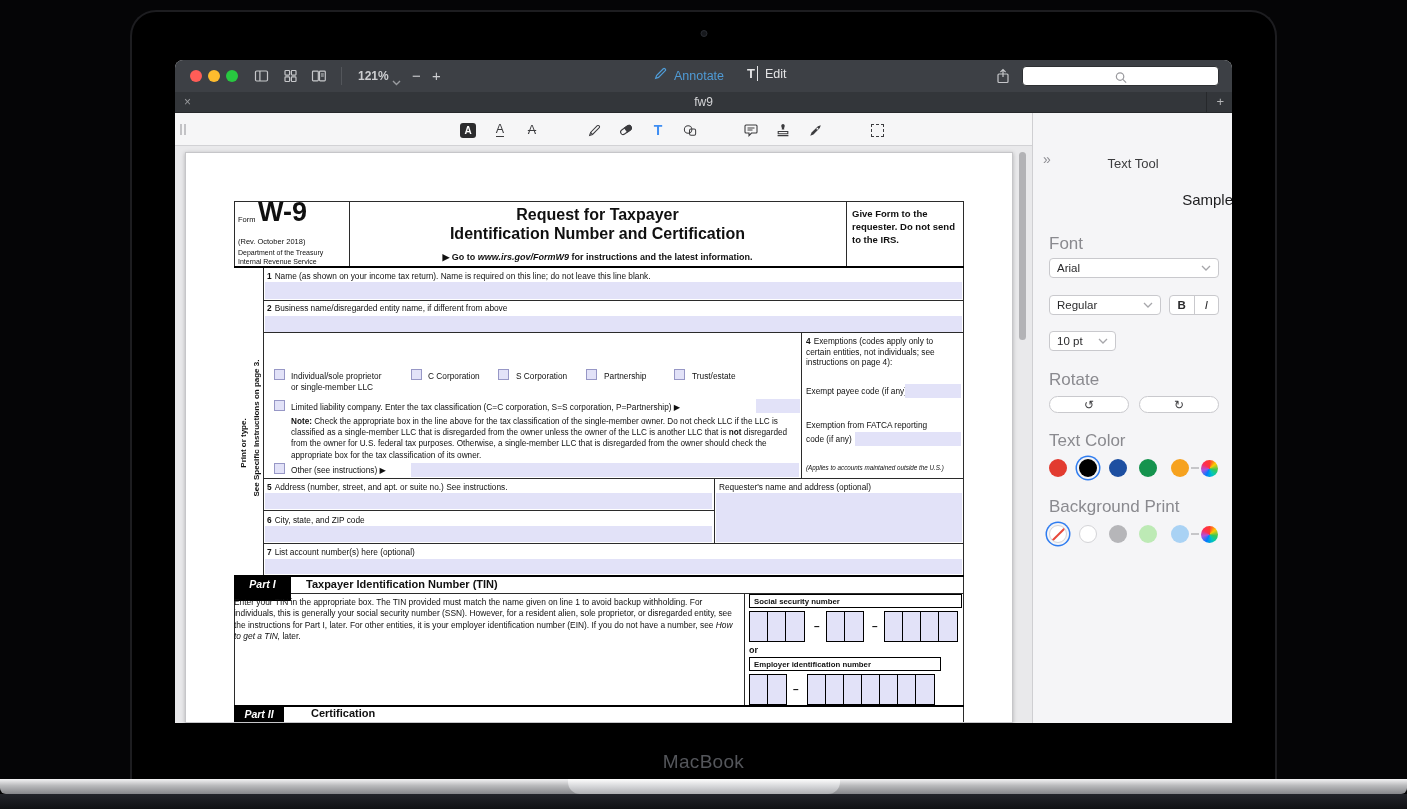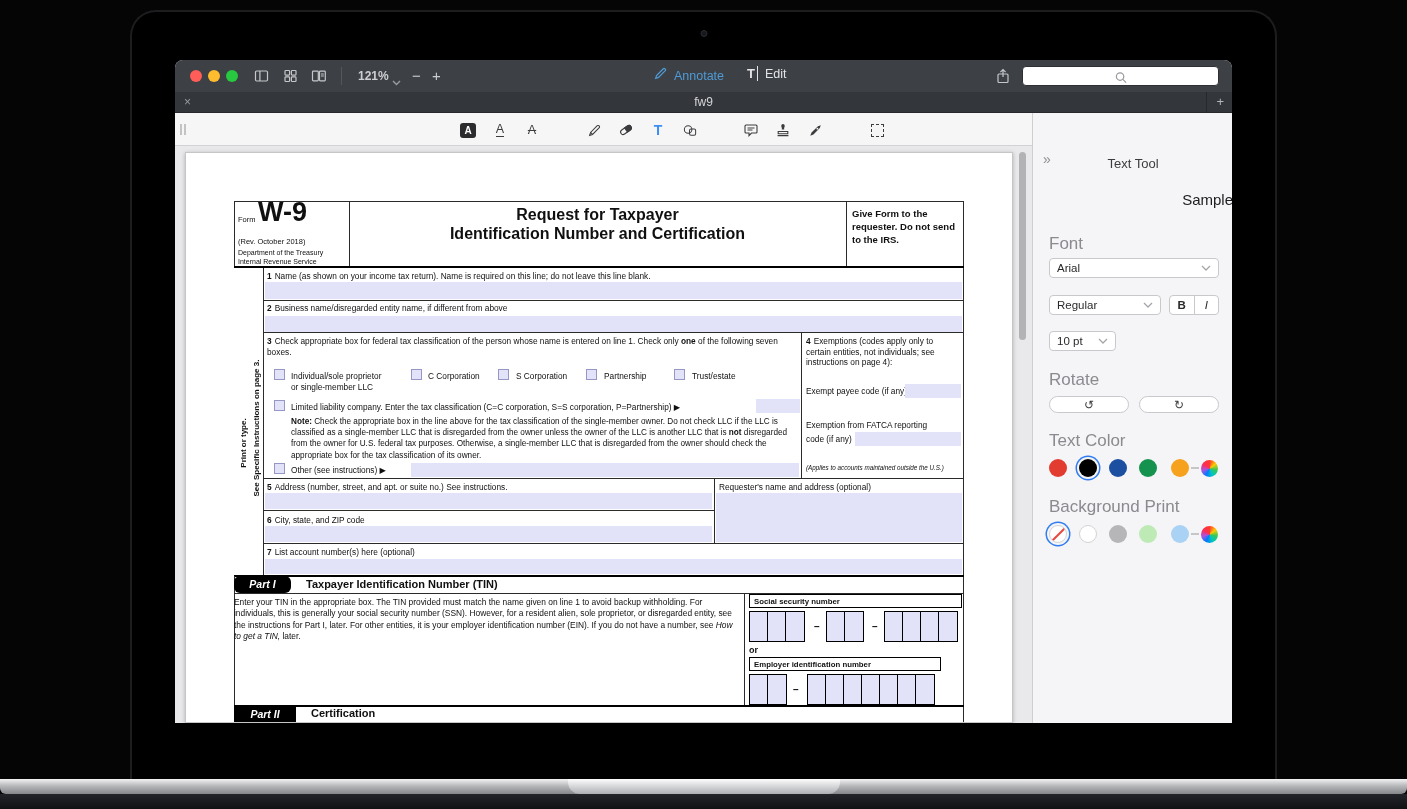--- a/index.html
+++ b/index.html
@@ -273,33 +273,33 @@
             <div class="ln" style="left:48px;top:569px;width:730px;height:1px;"></div>
 
             <span class="lbl" style="left:52px;top:62px;font-size:7.5px;">Form</span>
             <span class="lbl b" style="left:72px;top:46px;font-size:27px;line-height:27px;">W-9</span>
             <span class="lbl" style="left:52px;top:84px;font-size:7.5px;">(Rev. October 2018)</span>
             <span class="lbl" style="left:52px;top:95px;font-size:7px;">Department of the Treasury</span>
             <span class="lbl" style="left:52px;top:103.5px;font-size:7px;">Internal Revenue Service</span>
 
             <div class="lbl b" style="left:163px;top:52px;width:497px;text-align:center;font-size:16px;line-height:19px;">Request for Taxpayer</div>
             <div class="lbl b" style="left:163px;top:71px;width:497px;text-align:center;font-size:16px;line-height:19px;">Identification Number and Certification</div>
+            <div class="lbl" style="left:163px;top:99px;width:497px;text-align:center;font-size:9px;"><span class="b">▶ Go to </span><span class="b i">www.irs.gov/FormW9</span><span class="b"> for instructions and the latest information.</span></div>
 
             <div class="lbl b wrap" style="left:666px;top:54px;width:106px;font-size:9.5px;line-height:13px;">Give Form to the requester. Do not send to the IRS.</div>
 
             <div class="vtext" style="left:-42px;top:285px;width:200px;">Print or type.</div>
             <div class="vtext" style="left:-49px;top:270px;width:240px;">See Specific Instructions on page 3.</div>
 
             <div class="lbl" style="left:81px;top:118px;"><span class="num">1</span><span>Name (as shown on your income tax return). Name is required on this line; do not leave this line blank.</span></div>
             <div class="fld" style="left:79px;top:129px;width:697px;height:17px;"></div>
 
             <div class="lbl" style="left:81px;top:150px;"><span class="num">2</span><span>Business name/disregarded entity name, if different from above</span></div>
             <div class="fld" style="left:79px;top:163px;width:697px;height:16px;"></div>
 
-            <div class="lbl wrap" style="left:81px;top:183px;width:524px;"><span class="num">3</span><span>Check appropriate box for federal tax classification of the person whose name is entered on line 1. Check only </span><span class="b">one</span><span> of the following seven boxes.</span></div>
 
             <div class="cbx" style="left:88px;top:216px;"></div>
             <div class="lbl wrap" style="left:105px;top:218px;width:98px;">Individual/sole proprietor or single-member LLC</div>
             <div class="cbx" style="left:225px;top:216px;"></div>
             <div class="lbl" style="left:242px;top:218px;">C Corporation</div>
             <div class="cbx" style="left:312px;top:216px;"></div>
             <div class="lbl" style="left:330px;top:218px;">S Corporation</div>
             <div class="cbx" style="left:400px;top:216px;"></div>
             <div class="lbl" style="left:418px;top:218px;">Partnership</div>
             <div class="cbx" style="left:488px;top:216px;"></div>
@@ -325,21 +325,21 @@
 
             <div class="lbl" style="left:81px;top:329px;"><span class="num">5</span><span>Address (number, street, and apt. or suite no.) See instructions.</span></div>
             <div class="fld" style="left:79px;top:340px;width:447px;height:16px;"></div>
             <div class="lbl" style="left:533px;top:329px;">Requester's name and address (optional)</div>
             <div class="fld" style="left:530px;top:340px;width:246px;height:49px;"></div>
             <div class="lbl" style="left:81px;top:362px;"><span class="num">6</span><span>City, state, and ZIP code</span></div>
             <div class="fld" style="left:79px;top:373px;width:447px;height:16px;"></div>
             <div class="lbl" style="left:81px;top:394px;"><span class="num">7</span><span>List account number(s) here (optional)</span></div>
             <div class="fld" style="left:79px;top:406px;width:697px;height:15px;"></div>
 
-            <div class="badge" style="left:48px;top:423px;width:57px;height:17px;border-radius:6px;">Part I</div>
+            <div class="badge" style="left:48px;top:423px;width:57px;height:25px;">Part I</div>
             <span class="lbl b" style="left:120px;top:426px;font-size:11px;">Taxpayer Identification Number (TIN)</span>
 
             <div class="lbl wrap" style="left:48px;top:444px;width:506px;font-size:8.4px;line-height:11.4px;"><span>Enter your TIN in the appropriate box. The TIN provided must match the name given on line 1 to avoid backup withholding. For individuals, this is generally your social security number (SSN). However, for a resident alien, sole proprietor, or disregarded entity, see the instructions for Part I, later. For other entities, it is your employer identification number (EIN). If you do not have a number, see </span><span class="i">How to get a TIN,</span><span> later.</span></div>
 
             <div class="tinlab" style="left:563px;top:441px;width:213px;">Social security number</div>
             <div class="cellgrp" style="left:563px;top:458px;">
                 <div class="cell"></div>
                 <div class="cell"></div>
                 <div class="cell"></div>
               </div>
@@ -367,21 +367,21 @@
             <div class="cellgrp" style="left:621px;top:521px;">
                 <div class="cell"></div>
                 <div class="cell"></div>
                 <div class="cell"></div>
                 <div class="cell"></div>
                 <div class="cell"></div>
                 <div class="cell"></div>
                 <div class="cell"></div>
               </div>
 
-            <div class="badge" style="left:48px;top:553px;width:62px;height:16px;">Part II</div>
+            <div class="badge" style="left:48px;top:553px;width:50px;height:16px;">Part II</div>
             <span class="lbl b" style="left:125px;top:555px;font-size:11px;">Certification</span>
           </div>
         </div>
 
         <aside class="sidebar">
           <span class="abs" style="left:10px;top:38px;color:#8e8e93;font-size:14px;">»</span>
           <div class="abs" style="left:0;top:43px;width:200px;text-align:center;color:#3c3c3e;font-size:13px;">Text Tool</div>
           <div class="abs" style="left:0;top:78px;width:200px;text-align:right;color:#1c1c1e;font-size:15px;">Sample</div>
 
           <span class="sb-lab" style="left:16px;top:121px;">Font</span>
@@ -430,19 +430,20 @@
           <div class="sw sw-white" style="left: 46px; top: 412px; background: rgb(255, 255, 255);"></div>
           <div class="sw" style="left: 76px; top: 412px; background: rgb(182, 182, 185);"></div>
           <div class="sw" style="left: 106px; top: 412px; background: rgb(189, 234, 181);"></div>
           <div class="sw" style="left: 138px; top: 412px; background: rgb(169, 210, 244);"></div>
           <div class="conn" style="left:158px;top:420px;"></div>
           <div class="wheel" style="left:168px;top:412.5px;"></div>
         </aside>
       </div>
     </div>
 
+    <div class="mb-label">MacBook</div>
   </div>
 
   <div class="base">
       <div class="notch"></div>
     </div>
   <div class="floor"></div>
 </div>
 
 </body></html>

